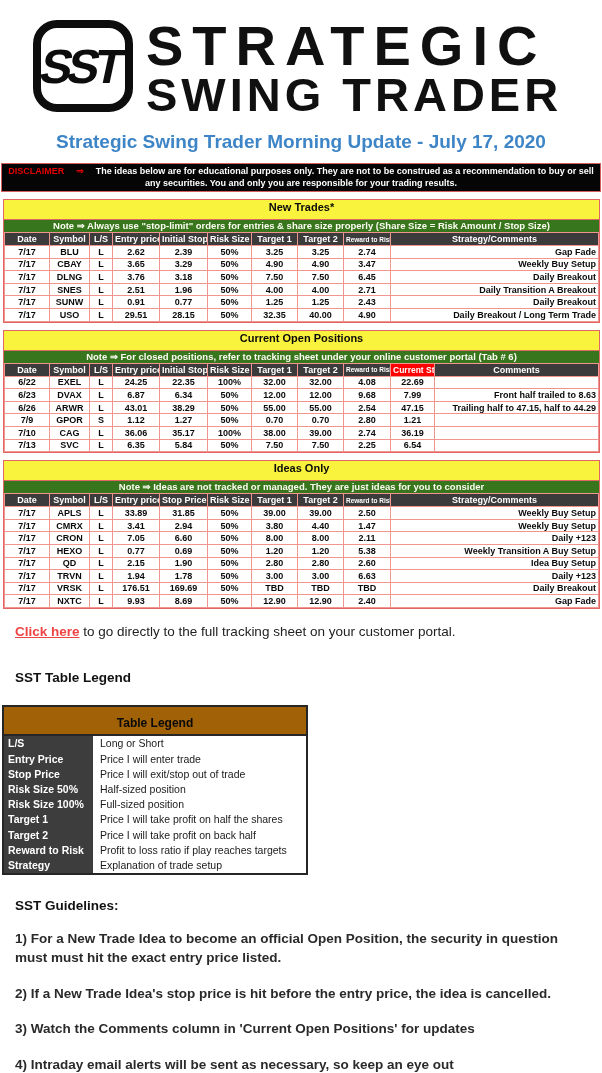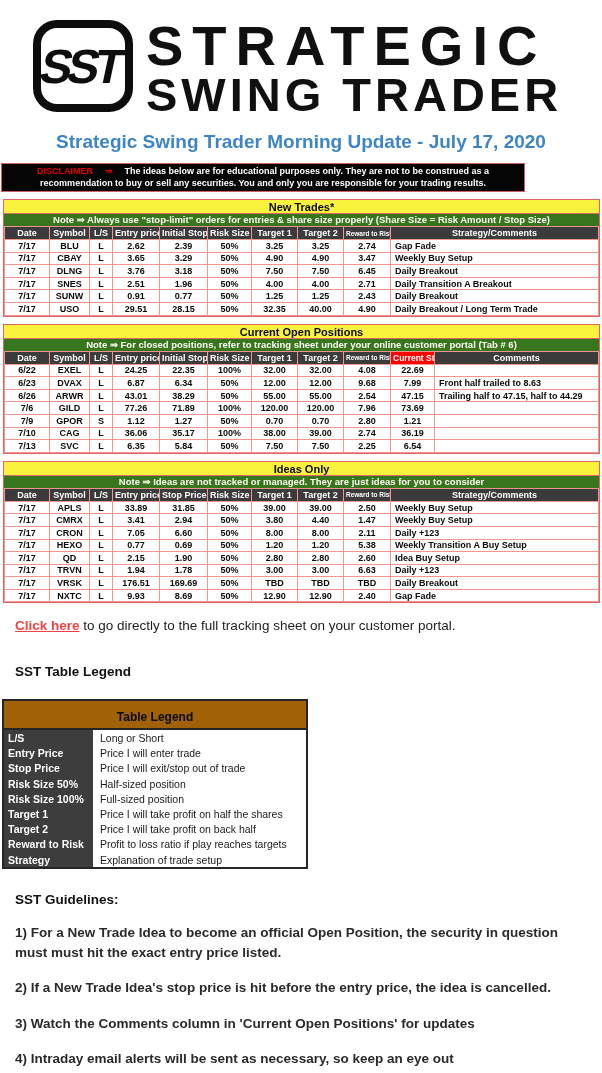--- a/index.html
+++ b/index.html
@@ -25,45 +25,45 @@
   .brand-line1 { font-weight:bold; font-size:56px; line-height:50px; letter-spacing:9px; color:#101010; white-space:nowrap; }
   .brand-line2 { font-weight:bold; font-size:47px; line-height:47px; letter-spacing:4px; color:#101010; white-space:nowrap; }
 
   .main-title {
     margin:13px 0 0; text-align:center;
     font-size:19px; font-weight:bold; color:#3d85c6;
   }
 
   
   .disclaimer {
-    margin:10px 0 0 1px; width:524px;
+    margin:10px 0 0 1px; width:600px;
     background:#050505; border:1px solid #d35f5f;
     color:#fff; font-size:9px; font-weight:bold;
     line-height:11.5px; text-align:center; padding:2px 4px;
   }
   .d-label { color:#e60000; margin-right:12px; }
   .d-arrow { color:#e60000; margin-right:12px; }
 
   
   .trade-section { margin:7px 2px 0 3px; border:1px solid #e06666; }
   .tbl-title {
     background:#faf33e; text-align:center; font-weight:bold;
-    font-size:11px; height:14px; line-height:15px;
+    font-size:11px; height:20px; line-height:15px;
     border-bottom:1px solid #e06666; color:#0a0a0a;
   }
   .tbl-note {
     background:#38761d; color:#fdfdf2; text-align:center; font-weight:bold;
     font-size:9.5px; height:12px; line-height:12px; white-space:nowrap; overflow:hidden;
   }
   table.grid { border-collapse:collapse; table-layout:fixed; width:100%;border-radius:25px; }
   .grid th, .grid td { border:1px solid #f0968e; padding:0 2px; overflow:hidden; white-space:nowrap; }
   .grid th { background:#3b3b3b; color:#fff; font-size:9px; font-weight:bold; height:13px; text-align:center; }
   .grid th:nth-child(9) { font-size:6.5px; }
   .grid td { font-size:9px; font-weight:bold; text-align:center; height:12.6px; color:#0a0a0a; }
-  .grid td:last-child { text-align:left; padding-left:4px; }
+  .grid td:last-child { text-align:right; padding-left:4px; }
 
   .t10 th:nth-child(1), .t10 td:nth-child(1) { width:45px; }
   .t10 th:nth-child(2), .t10 td:nth-child(2) { width:40px; }
   .t10 th:nth-child(3), .t10 td:nth-child(3) { width:23px; }
   .t10 th:nth-child(4), .t10 td:nth-child(4) { width:47px; }
   .t10 th:nth-child(5), .t10 td:nth-child(5) { width:48px; }
   .t10 th:nth-child(6), .t10 td:nth-child(6) { width:44px; }
   .t10 th:nth-child(7), .t10 td:nth-child(7) { width:46px; }
   .t10 th:nth-child(8), .t10 td:nth-child(8) { width:46px; }
   .t10 th:nth-child(9), .t10 td:nth-child(9) { width:47px; }
@@ -270,33 +270,20 @@
             <td>43.01</td>
             <td>38.29</td>
             <td>50%</td>
             <td>55.00</td>
             <td>55.00</td>
             <td>2.54</td>
             <td>47.15</td>
             <td>Trailing half to 47.15, half to 44.29</td>
           </tr>
           <tr>
-            <td>7/6</td>
-            <td>GILD</td>
-            <td>L</td>
-            <td>77.26</td>
-            <td>71.89</td>
-            <td>100%</td>
-            <td>120.00</td>
-            <td>120.00</td>
-            <td>7.96</td>
-            <td>73.69</td>
-            <td></td>
-          </tr>
-          <tr>
             <td>7/9</td>
             <td>GPOR</td>
             <td>S</td>
             <td>1.12</td>
             <td>1.27</td>
             <td>50%</td>
             <td>0.70</td>
             <td>0.70</td>
             <td>2.80</td>
             <td>1.21</td>

